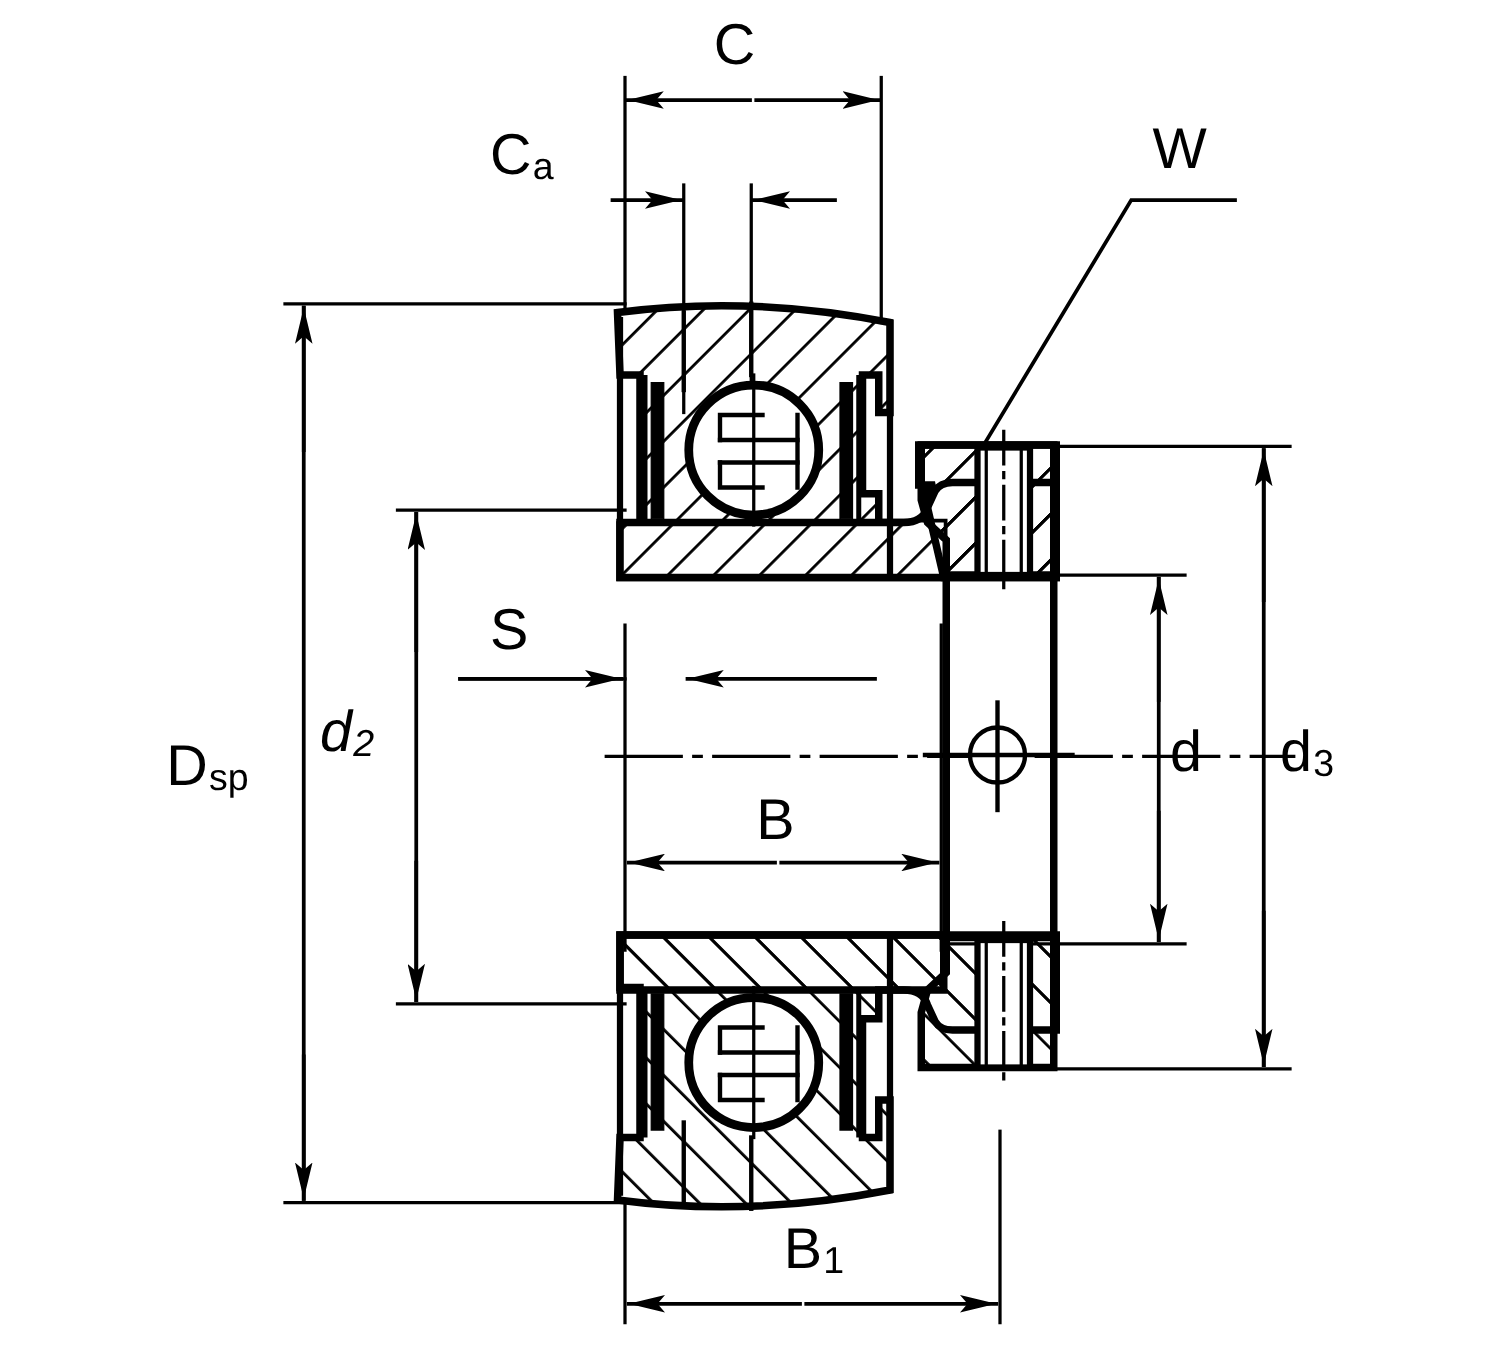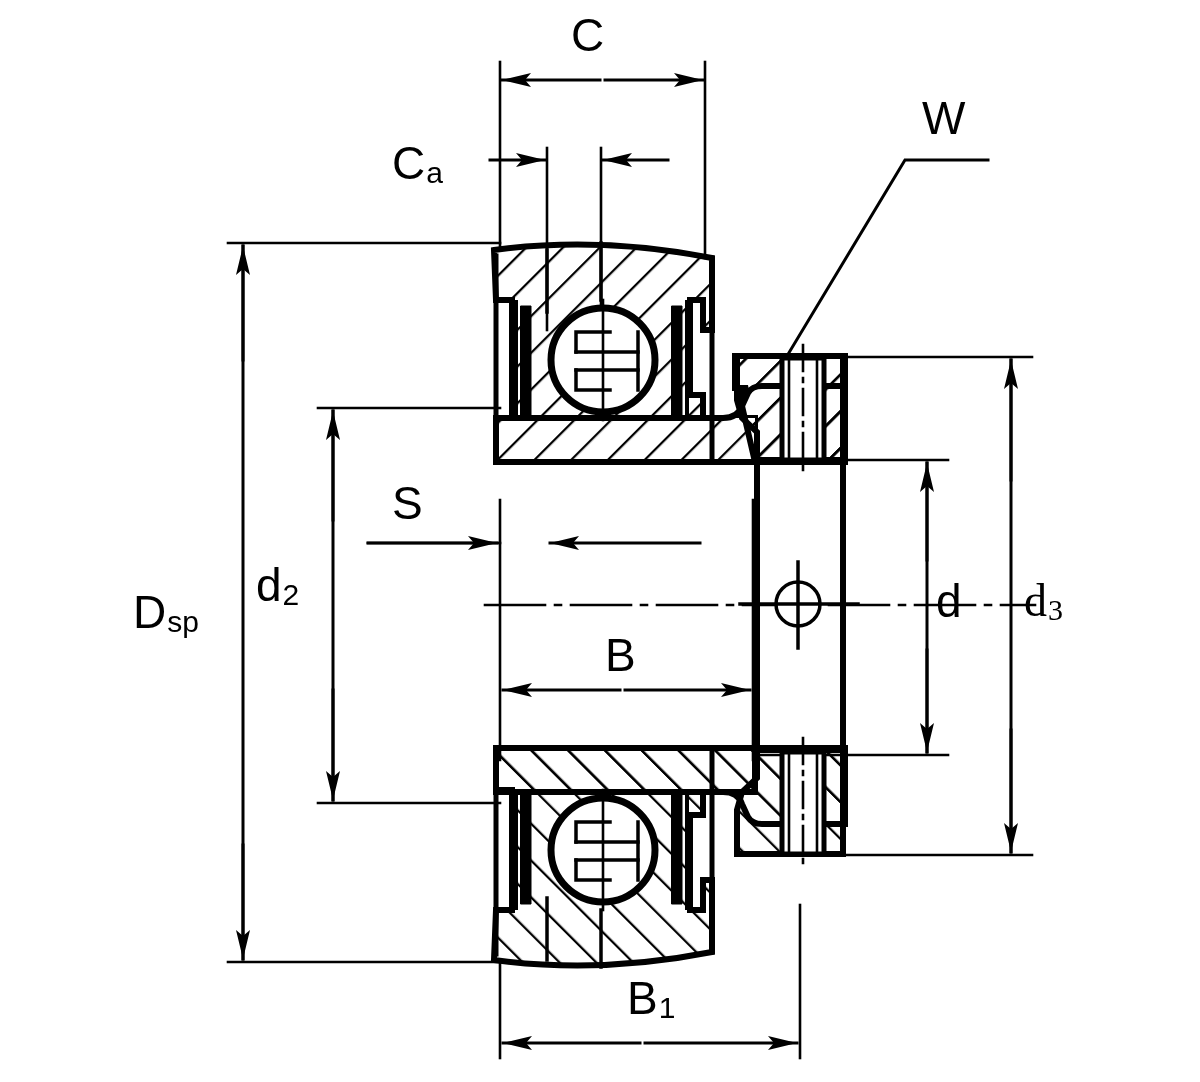--- a/index.html
+++ b/index.html
@@ -267,49 +267,49 @@
         <line x1="740" y1="604" x2="858" y2="604"></line>
       </g>
 
     </g>
   </svg>
 
   <div class="lbl" style="left:571px;top:12px;">
     <span class="base">C</span><span class="sub"></span>
   </div>
 
-  <div class="lbl" style="left:392px;top:100px;margin-top:40px;">
+  <div class="lbl" style="left:392px;top:100px;">
     <span class="base">C</span><span class="sub">a</span>
   </div>
 
   <div class="lbl" style="left:922px;top:95px;">
     <span class="base">W</span><span class="sub"></span>
   </div>
 
   <div class="lbl" style="left:133px;top:589px;">
     <span class="base">D</span><span class="sub">sp</span>
   </div>
 
-  <div class="lbl" style="left:256px;top:562px;">
+  <div class="lbl" style="left:256px;top:562px;font-style:italic;">
     <span class="base">d</span><span class="sub">2</span>
   </div>
 
   <div class="lbl" style="left:392px;top:480px;">
     <span class="base">S</span><span class="sub"></span>
   </div>
 
   <div class="lbl" style="left:605px;top:632px;">
     <span class="base">B</span><span class="sub"></span>
   </div>
 
   <div class="lbl" style="left:936px;top:578px;">
     <span class="base">d</span><span class="sub"></span>
   </div>
 
-  <div class="lbl" style="left:1024px;top:578px;font-family:Liberation Serif, serif;">
+  <div class="lbl" style="left:1024px;top:578px;">
     <span class="base">d</span><span class="sub">3</span>
   </div>
 
   <div class="lbl" style="left:627px;top:975px;">
     <span class="base">B</span><span class="sub">1</span>
   </div>
 
 </div>
 
 </body></html>

